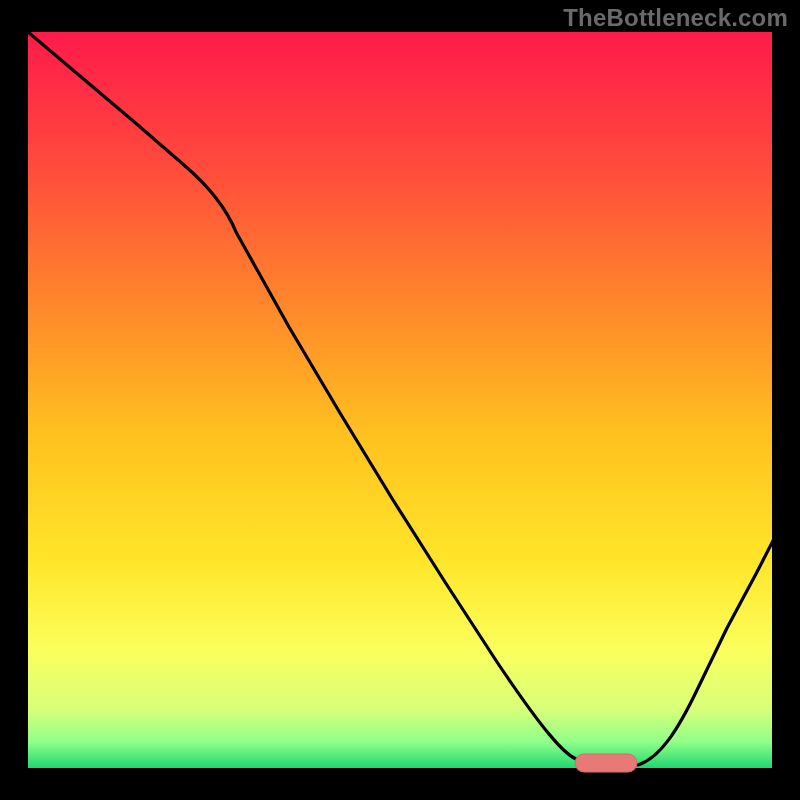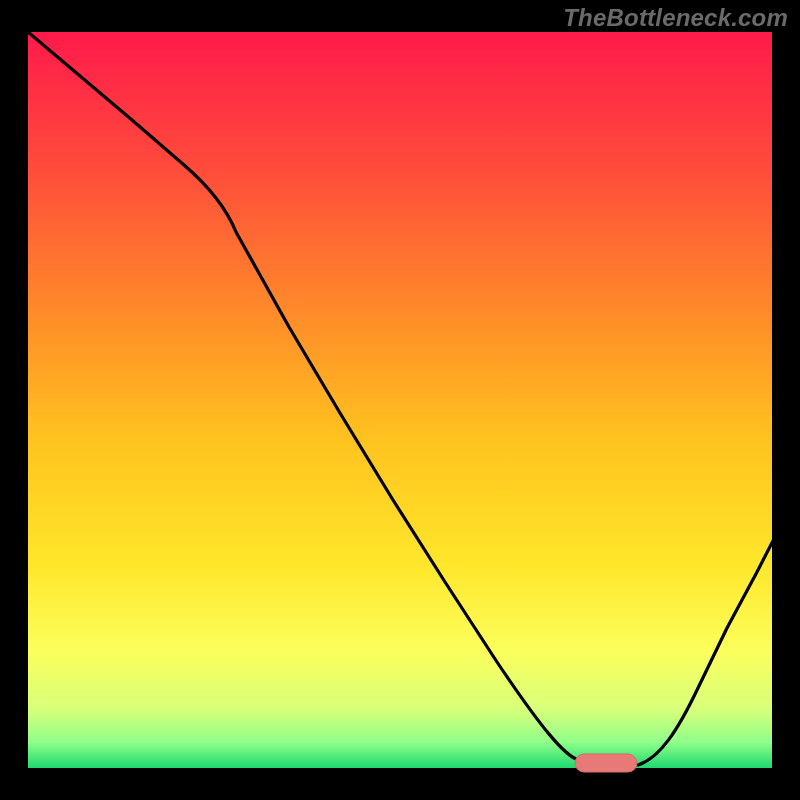--- a/index.html
+++ b/index.html
@@ -9,21 +9,20 @@
     height: 800px;
     background: #ffffff;
     font-family: Arial, Helvetica, sans-serif;
     overflow: hidden;
   }
 
   .stage {
     position: relative;
     width: 800px;
     height: 800px;
-    font-style: italic;
   }
 
   .watermark {
     position: absolute;
     top: 4px;
     right: 12px;
     font-size: 24px;
     font-weight: 600;
     color: #6a6a6a;
     letter-spacing: 0.2px;

